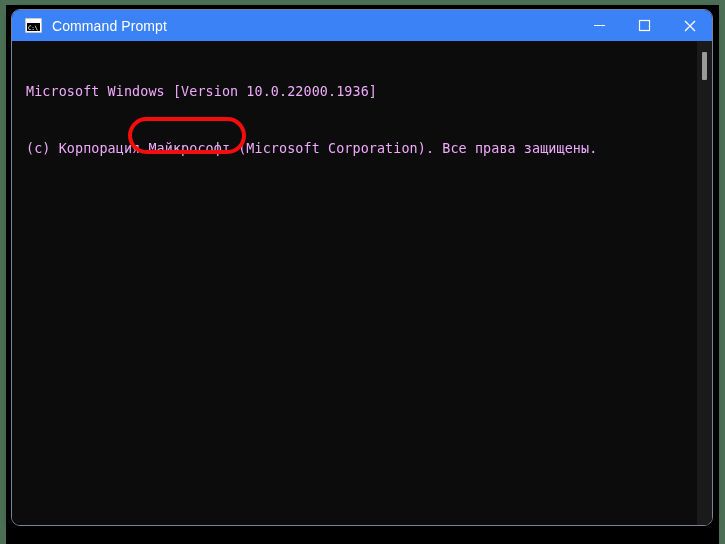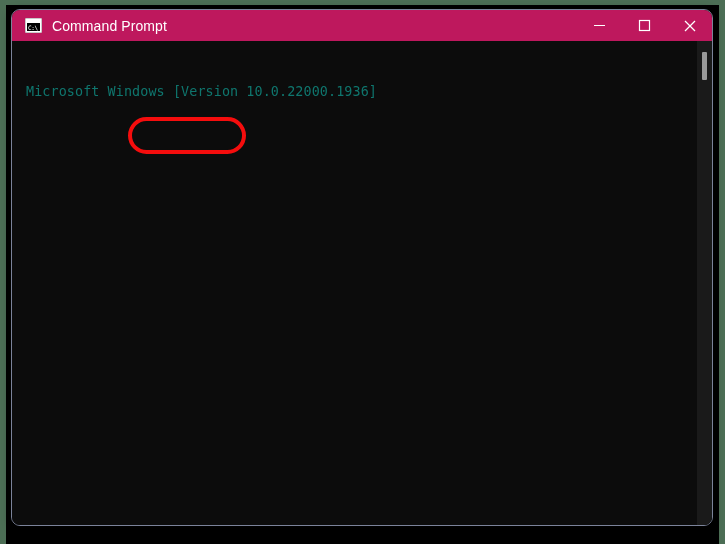--- a/index.html
+++ b/index.html
@@ -50,21 +50,21 @@
     border: 1px solid #7b839a;
     box-sizing: border-box;
     overflow: hidden;
     box-shadow: 0 2px 8px rgba(0,0,0,0.6);
   }
 
   
   #title-bar {
     position: relative;
     height: 31px;
-    background: #be185d;
+    background: #3b82f6;
     display: flex;
     align-items: center;
     user-select: none;
   }
   #title-icon {
     width: 17px;
     height: 15px;
     margin-left: 13px;
     margin-right: 10px;
     flex: none;
@@ -121,21 +121,21 @@
   #console-body {
     position: relative;
     height: 484px;
     background: #0c0c0c;
     overflow: hidden;
   }
   #console-text {
     position: absolute;
     left: 14px;
     top: 3px;
-    color: #0f766e;
+    color: #f0abfc;
     font-family: "DejaVu Sans Mono", monospace;
     font-size: 13.4px;
     line-height: 19px;
     white-space: pre;
     letter-spacing: 0.1px;
   }
   .console-line { display: block; height: 19px; }
   .console-line.blank { color: transparent; }
 
   
@@ -211,20 +211,21 @@
           </svg>
         </div>
 
       </div>
     </div>
 
     <div id="console-body">
 
       <div id="console-text">
         <span class="console-line">Microsoft Windows [Version 10.0.22000.1936]</span>
+        <span class="console-line">(c) Корпорация Майкрософт (Microsoft Corporation). Все права защищены.</span>
         <span class="console-line blank"></span>
       </div>
 
       <div id="annotation-highlight"></div>
 
       <div id="console-scrollbar">
         <div id="console-scroll-thumb"></div>
       </div>
 
     </div>

